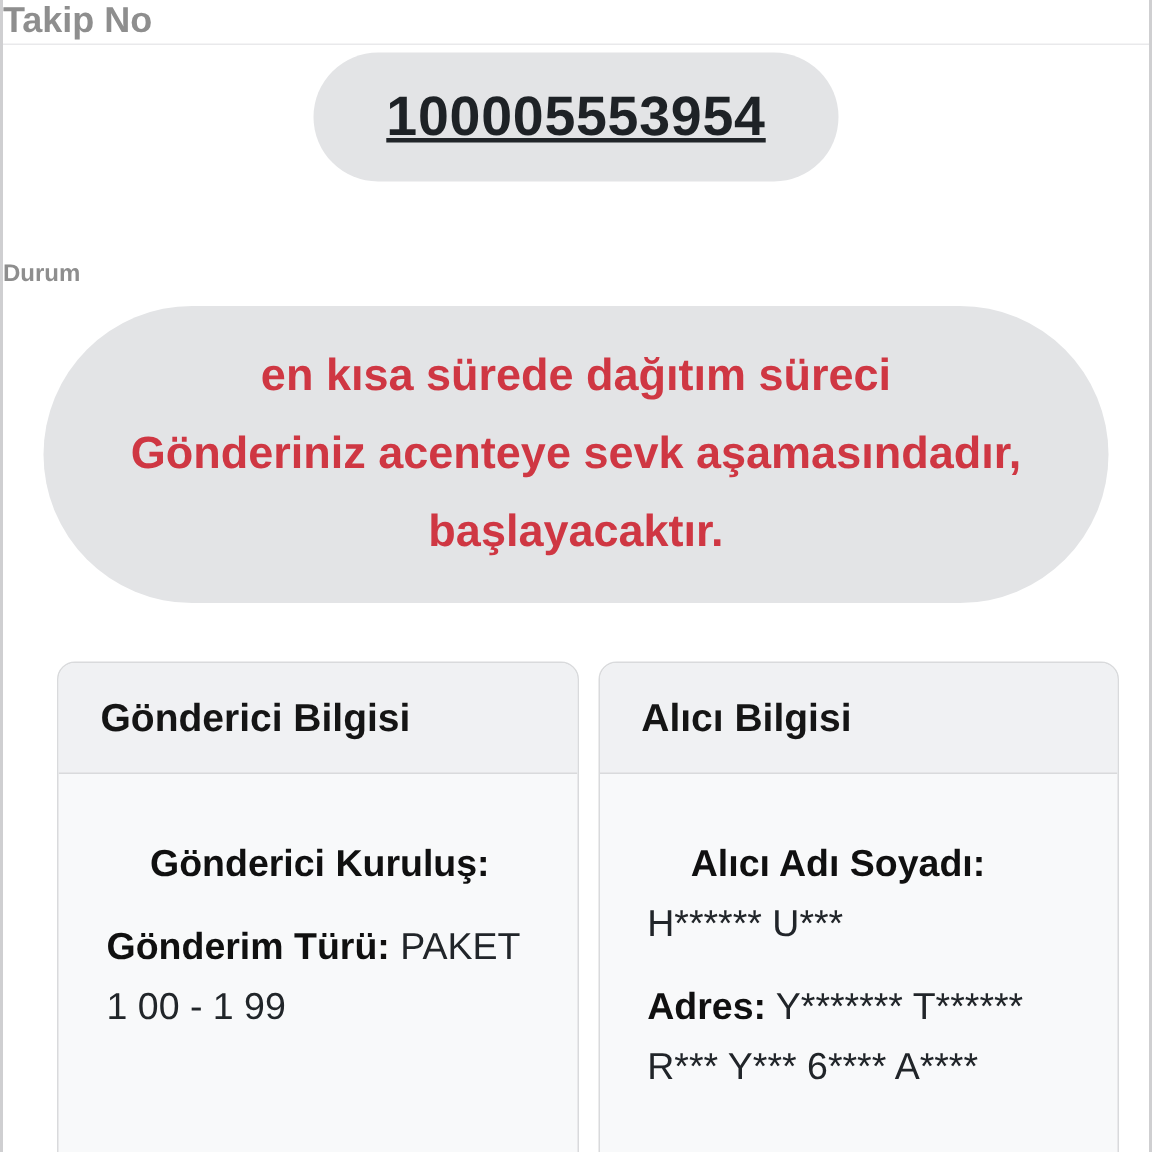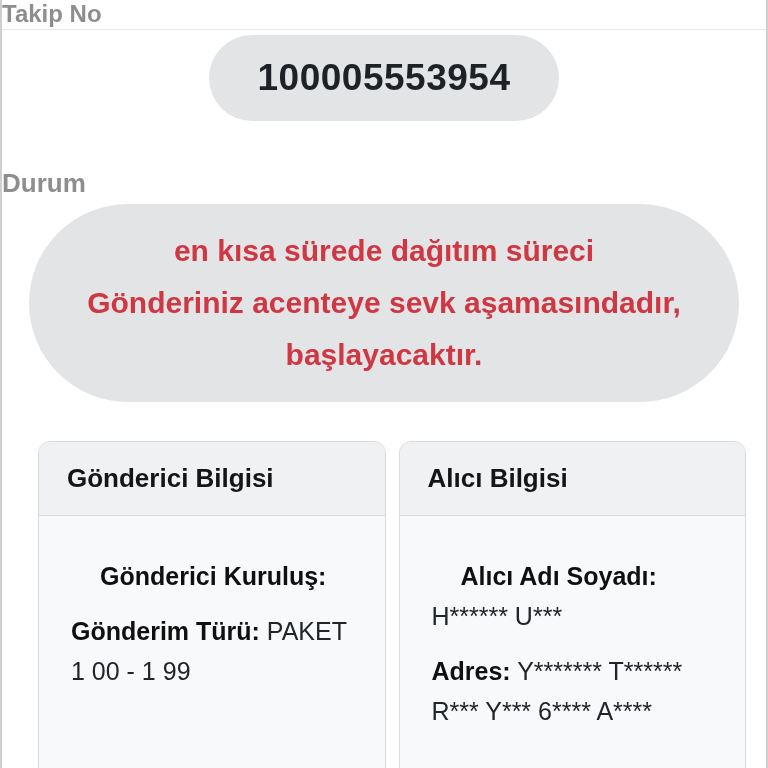--- a/index.html
+++ b/index.html
@@ -40,30 +40,31 @@
   }
   .pill{
     width:350px;
     height:86px;
     margin:5px auto 0;
     background:var(--bubble_bg);
     border-radius:44px;
     display:flex;
     align-items:center;
     justify-content:center;
+    text-decoration:underline;
   }
   .pill-number{
     font-size:37px;
     font-weight:700;
     color:#1e2226;
     letter-spacing:0.5px;
   }
   .durum-label{
     margin-top:48px;
-    font-size:26px;
+    font-size:16px;
   }
   .bubble{
     width:710px;
     margin:7px auto 0;
     background:var(--bubble_bg);
     border-radius:100px;
     padding:21px 0 21px;
     text-align:center;
   }
   .bubble-line{

